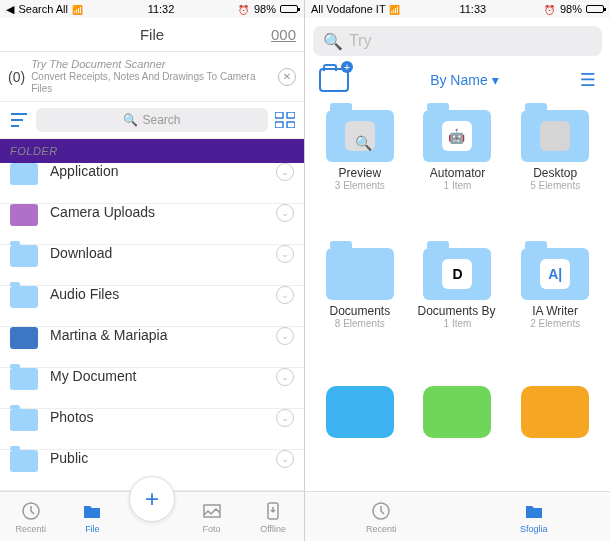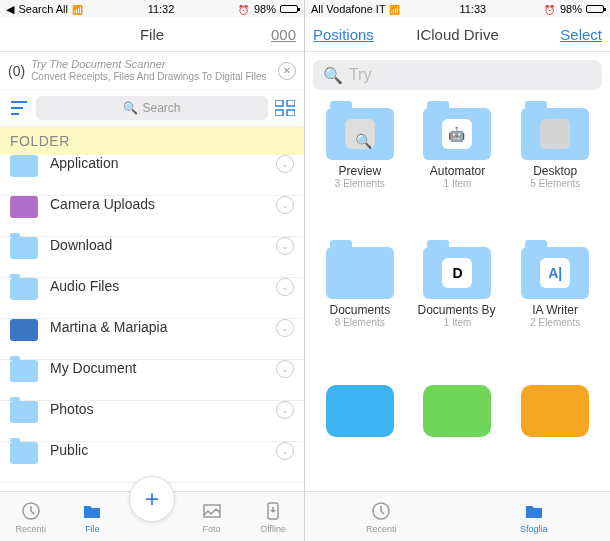--- a/index.html
+++ b/index.html
@@ -31,21 +31,21 @@
 .banner .txt { flex: 1; font-size: 10px; color: #999; line-height: 1.2; }
 .banner .txt .title { color: #999; font-size: 11px; font-style: italic; }
 .banner .close { width: 18px; height: 18px; border: 1px solid #bbb; border-radius: 50%; display: flex; align-items: center; justify-content: center; font-size: 10px; color: #999; }
 
 
 .toolbar { display: flex; align-items: center; padding: 6px 8px; gap: 6px; border-bottom: 1px solid #eee; }
 .tool-icon { width: 22px; height: 22px; display: flex; align-items: center; justify-content: center; color: #2f7fdc; }
 .search { flex: 1; background: #ededef; border-radius: 6px; height: 24px; display: flex; align-items: center; justify-content: center; color: #999; font-size: 12px; gap: 4px; }
 
 
-.section-hdr { padding: 6px 10px; font-size: 14px; color: #888; background: #fef9c3; letter-spacing: 0.5px; }
+.section-hdr { padding: 6px 10px; font-size: 11px; color: #888; background: #4c1d95; letter-spacing: 0.5px; font-style: italic; }
 
 
 .list { flex: 1; overflow: hidden; }
 .row { display: flex; align-items: flex-start; height: 41px; padding: 0 10px; border-bottom: 1px solid #eee; gap: 12px; }
 .row .ficon { width: 28px; height: 22px; border-radius: 3px; position: relative; }
 .folder-blue { background: #9ed4fb; }
 .folder-blue::before { content: ""; position: absolute; top: -4px; left: 0; width: 10px; height: 4px; background: #9ed4fb; border-radius: 2px 2px 0 0; }
 .folder-purple { background: #b070c8; border-radius: 2px; }
 .folder-darkblue { background: #3d77c3; border-radius: 2px; }
 .row .label { flex: 1; font-size: 14px; color: #333; }
@@ -108,21 +108,21 @@
     <div class="nav">
       <div class="n-left"></div>
       <div class="n-center">File</div>
       <div class="n-right">000</div>
     </div>
 
     <div class="banner">
       <span class="badge">(0)</span>
       <div class="txt">
         <div class="title">Try The Document Scanner</div>
-        <div>Convert Receipts, Files And Drawings To Digital Files</div>
+        <div>Convert Receipts, Notes And Drawings To Camera Files</div>
       </div>
       <div class="close">✕</div>
     </div>
 
     <div class="toolbar">
       <div class="tool-icon">
         <svg width="20" height="16" viewBox="0 0 20 16">
             <path d="M2 2h16M2 8h12M2 14h8" stroke="#2f7fdc" stroke-width="2" fill="none"></path>
           </svg>
       </div>
@@ -229,31 +229,34 @@
         <span class="wifi-icon"></span>
       </div>
       <div class="s-center">11:33</div>
       <div class="s-right">
         <span class="alarm-icon"></span>
         <span>98%</span>
         <span class="batt-icon"><span class="fill"></span></span>
       </div>
     </div>
 
-    <div class="nav">
-      <div class="n-left" style="color:#2f7fdc">Positions</div>
-      <div class="n-center">ICloud Drive</div>
-      <div class="n-right" style="color:#2f7fdc">Select</div>
-    </div>
 
     <div class="r-search">
       <span>🔍</span>
       <span>Try</span>
     </div>
 
+    <div class="r-toolbar">
+      <div class="newfolder"></div>
+      <div class="sort">
+        <span>By Name</span>
+        <span>▾</span>
+      </div>
+      <div class="viewmode">☰</div>
+    </div>
 
     <div class="grid" id="right-grid">
         <div class="gitem">
           <div class="gfolder">
             <div class="inner" style="background:#ddd;position:relative">
               <span style="position:absolute;right:2px;bottom:0;font-size:14px">🔍</span>
             </div>
           </div>
           <div class="gname">Preview</div>
           <div class="gmeta">3 Elements</div>

